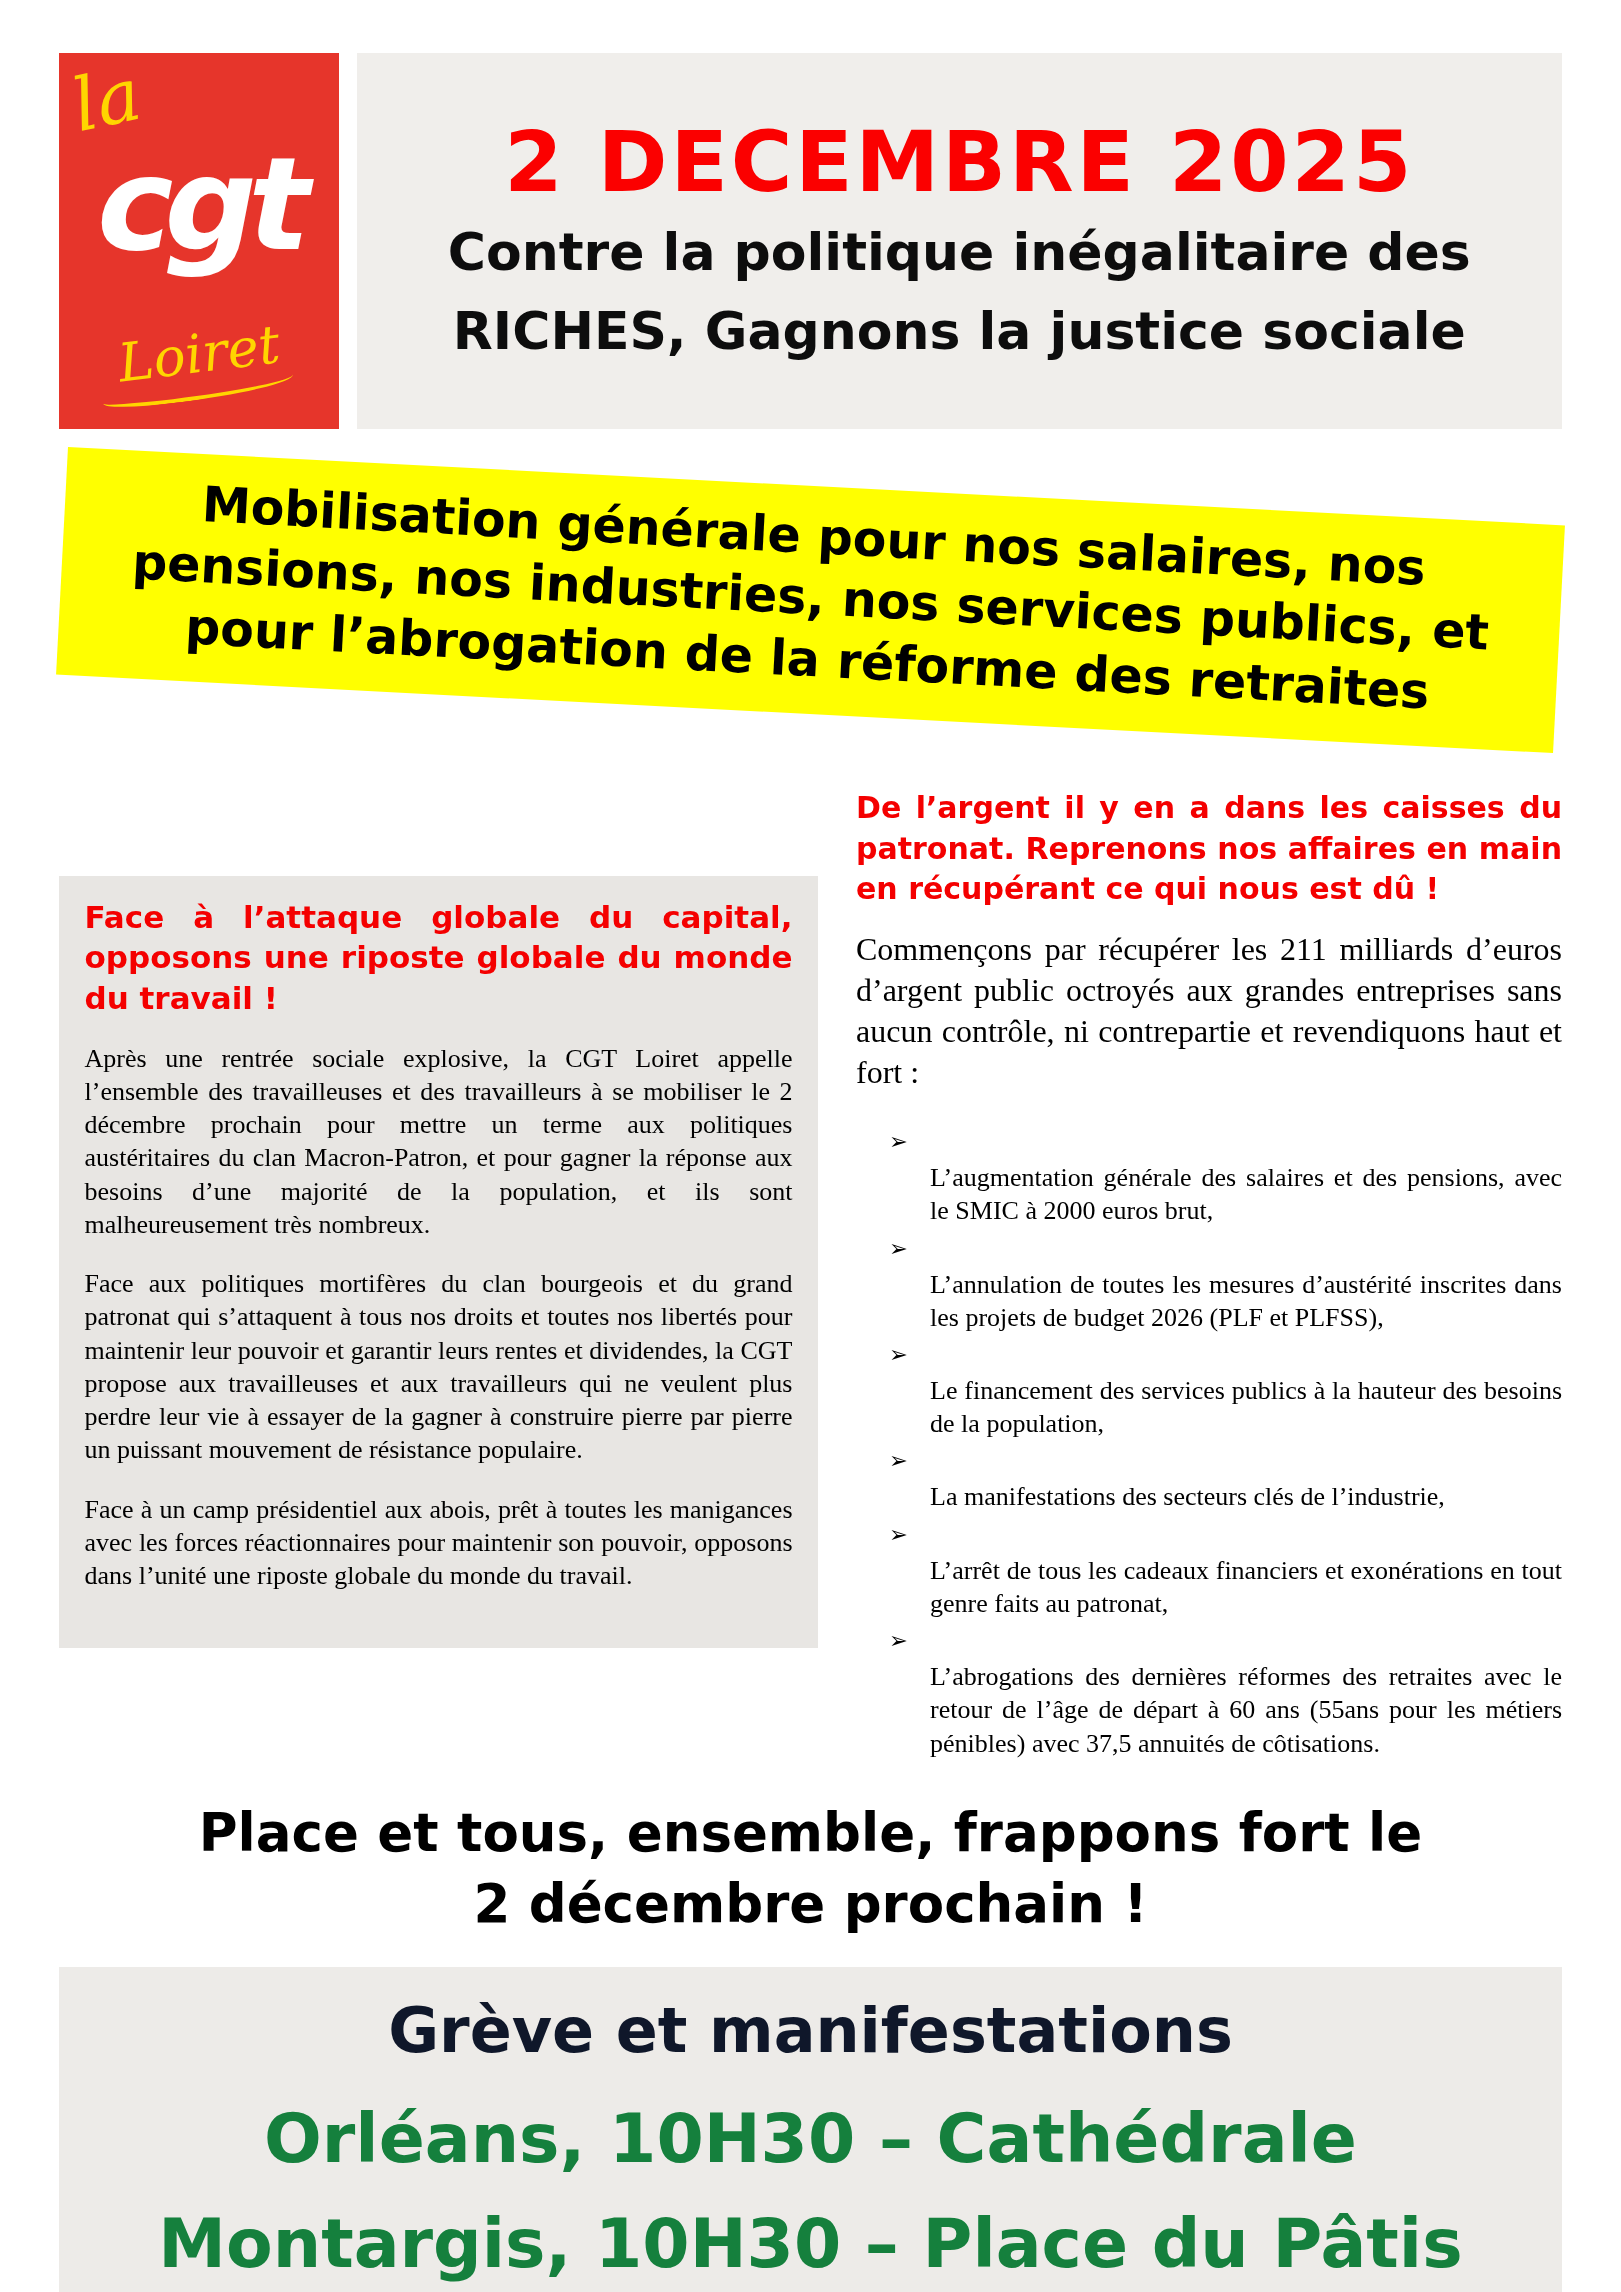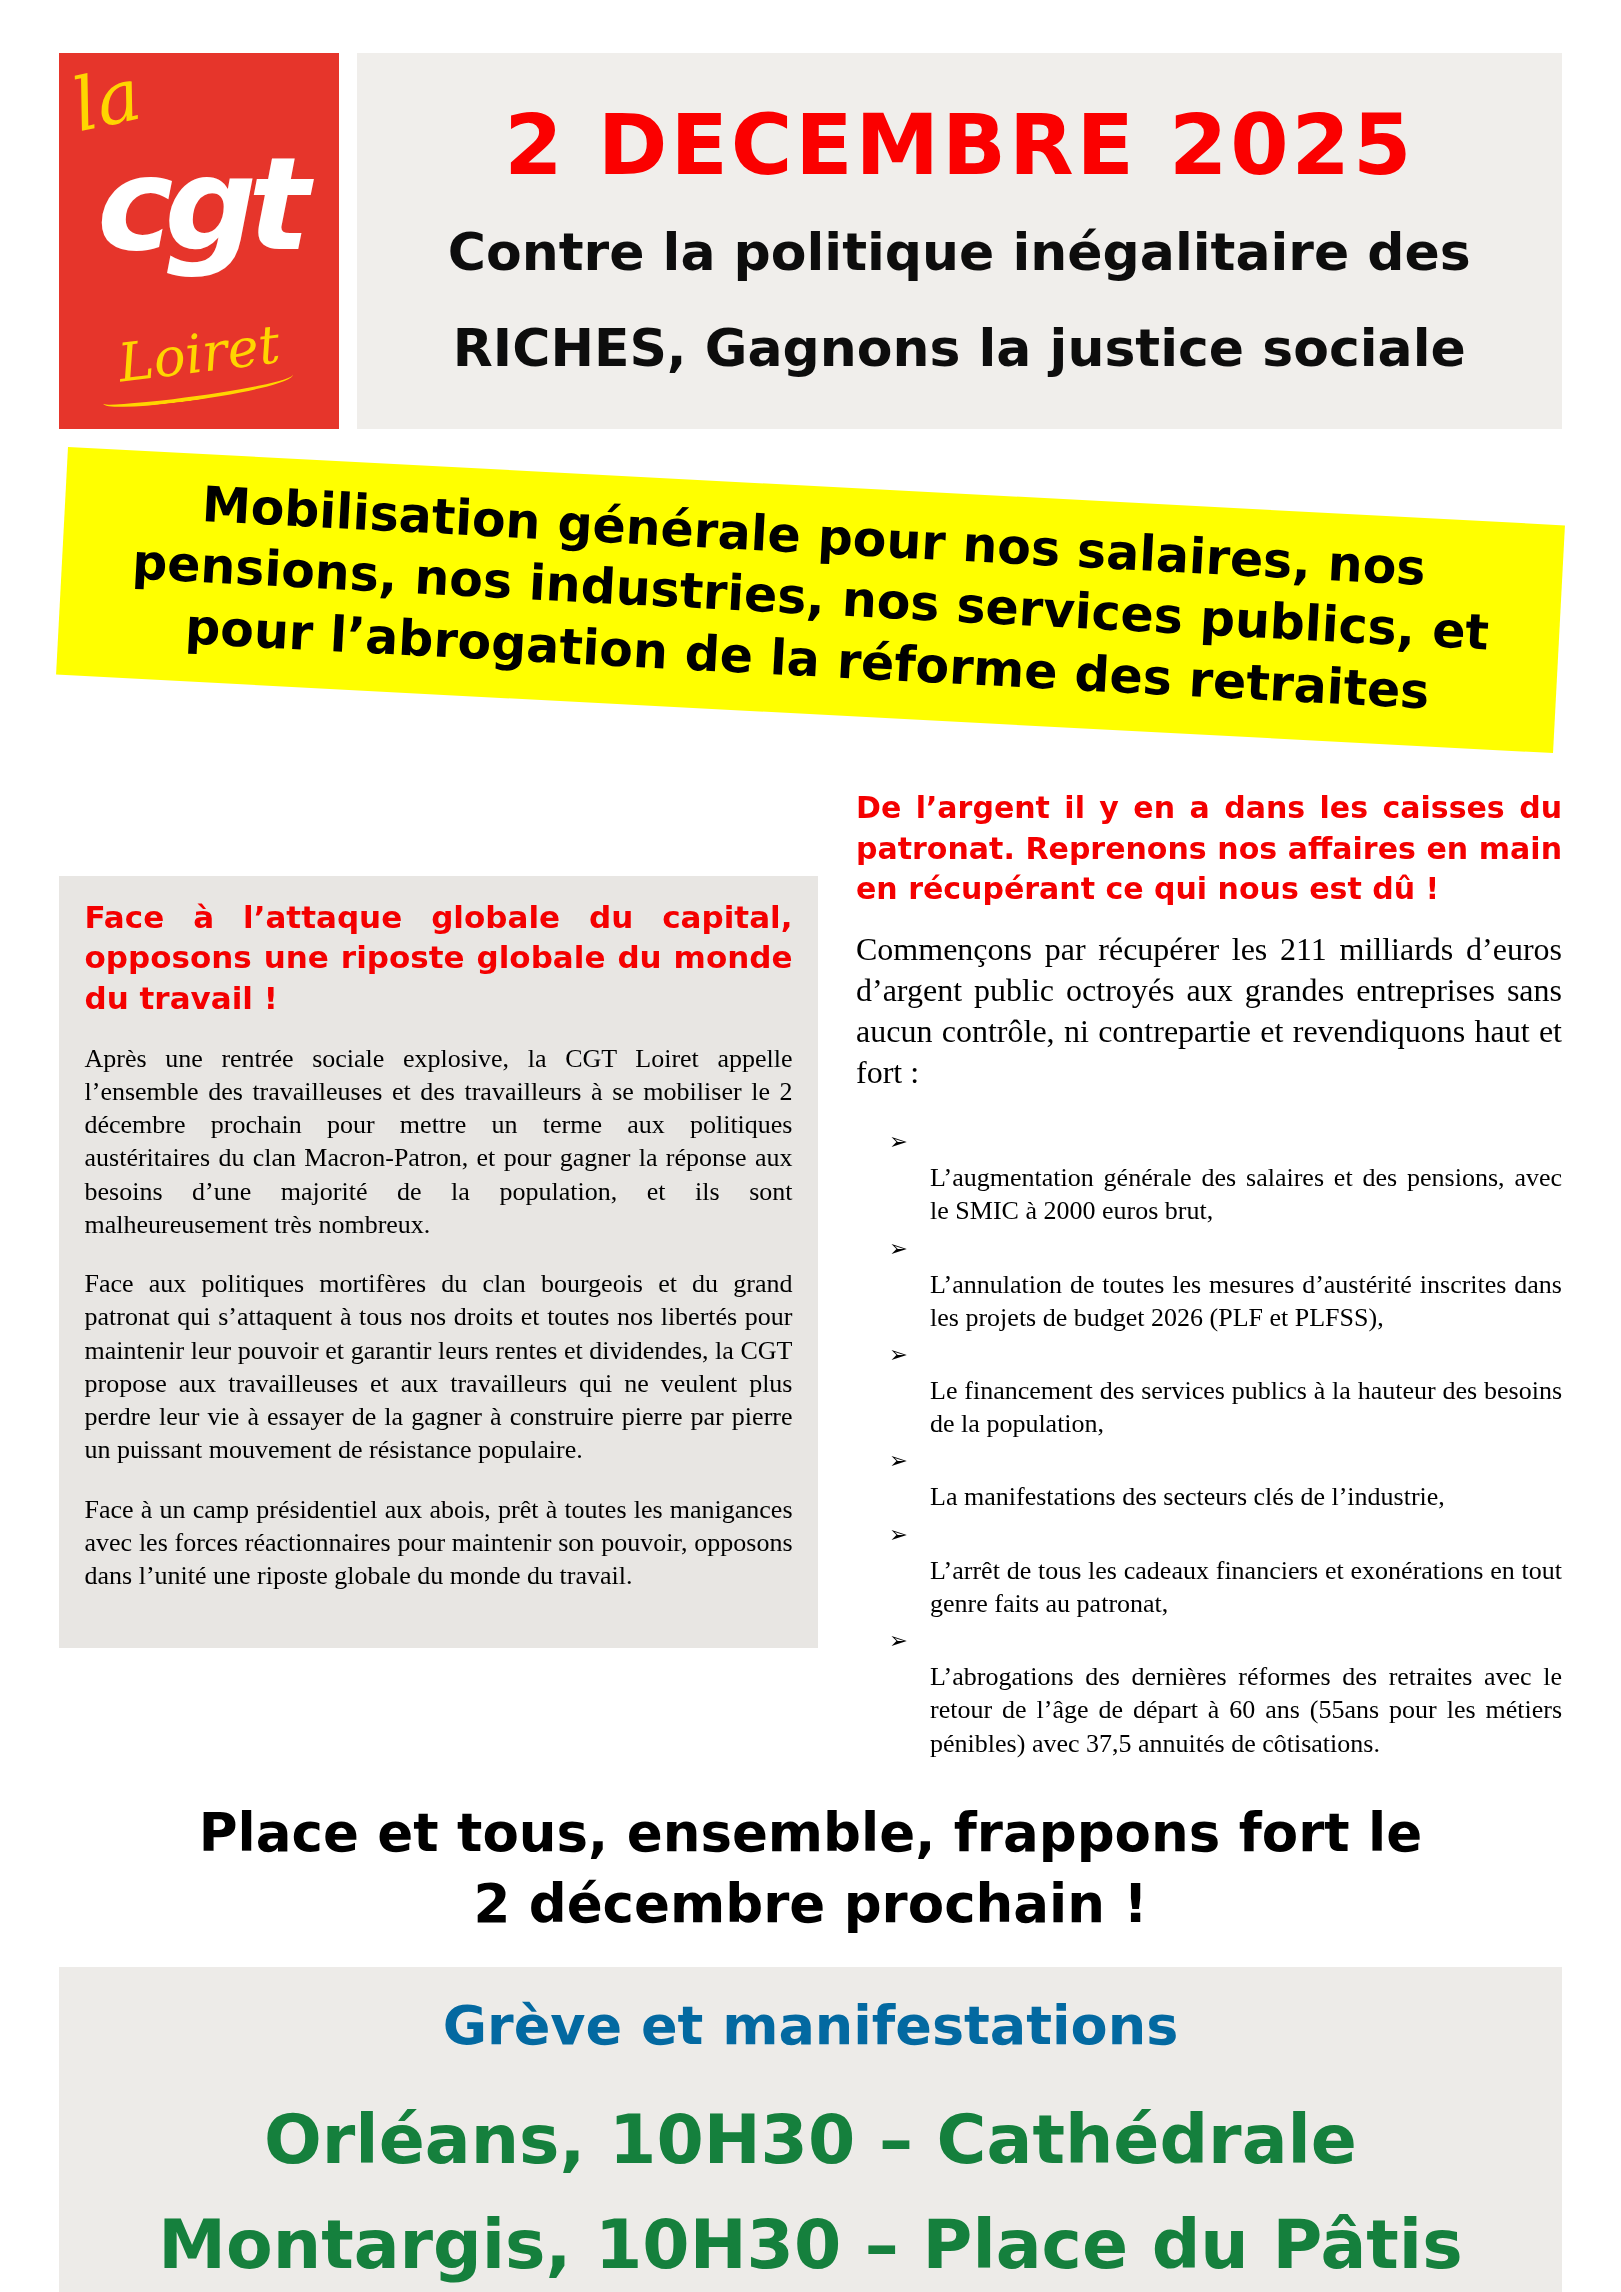--- a/index.html
+++ b/index.html
@@ -51,21 +51,21 @@
     border-radius: 0 0 70% 40%;
     transform: rotate(-7deg);
   }
 
   .header-box {
     flex: 1;
     background: #f0eeeb;
     box-sizing: border-box;
     display: flex; flex-direction: column;
     align-items: center; justify-content: center;
-    gap: 26px;
+    gap: 9px;
     padding: 11.8px 23.5px;
     text-align: center;
   }
   .date-title {
     color: #fb0000;
     font-size: 84px; font-weight: bold;
     letter-spacing: 2.9px;
     line-height: 1.1;
   }
   .subtitle {
@@ -136,23 +136,23 @@
     line-height: 1.35;
   }
 
   
   .footer-box {
     background: #edebe8;
     padding: 27.4px 19.6px 39px;
     text-align: center;
   }
   .footer-title {
-    color: #0369a1;
-    font-size: 54px; font-weight: bold;
-    margin-bottom: 30px;
+    color: #0f172a;
+    font-size: 62px; font-weight: bold;
+    margin-bottom: 20px;
     line-height: 1.15;
   }
   .event {
     color: #15803d;
     font-size: 68px; font-weight: bold;
     line-height: 1.55;
   }
 </style>
 </head>
 <body>

